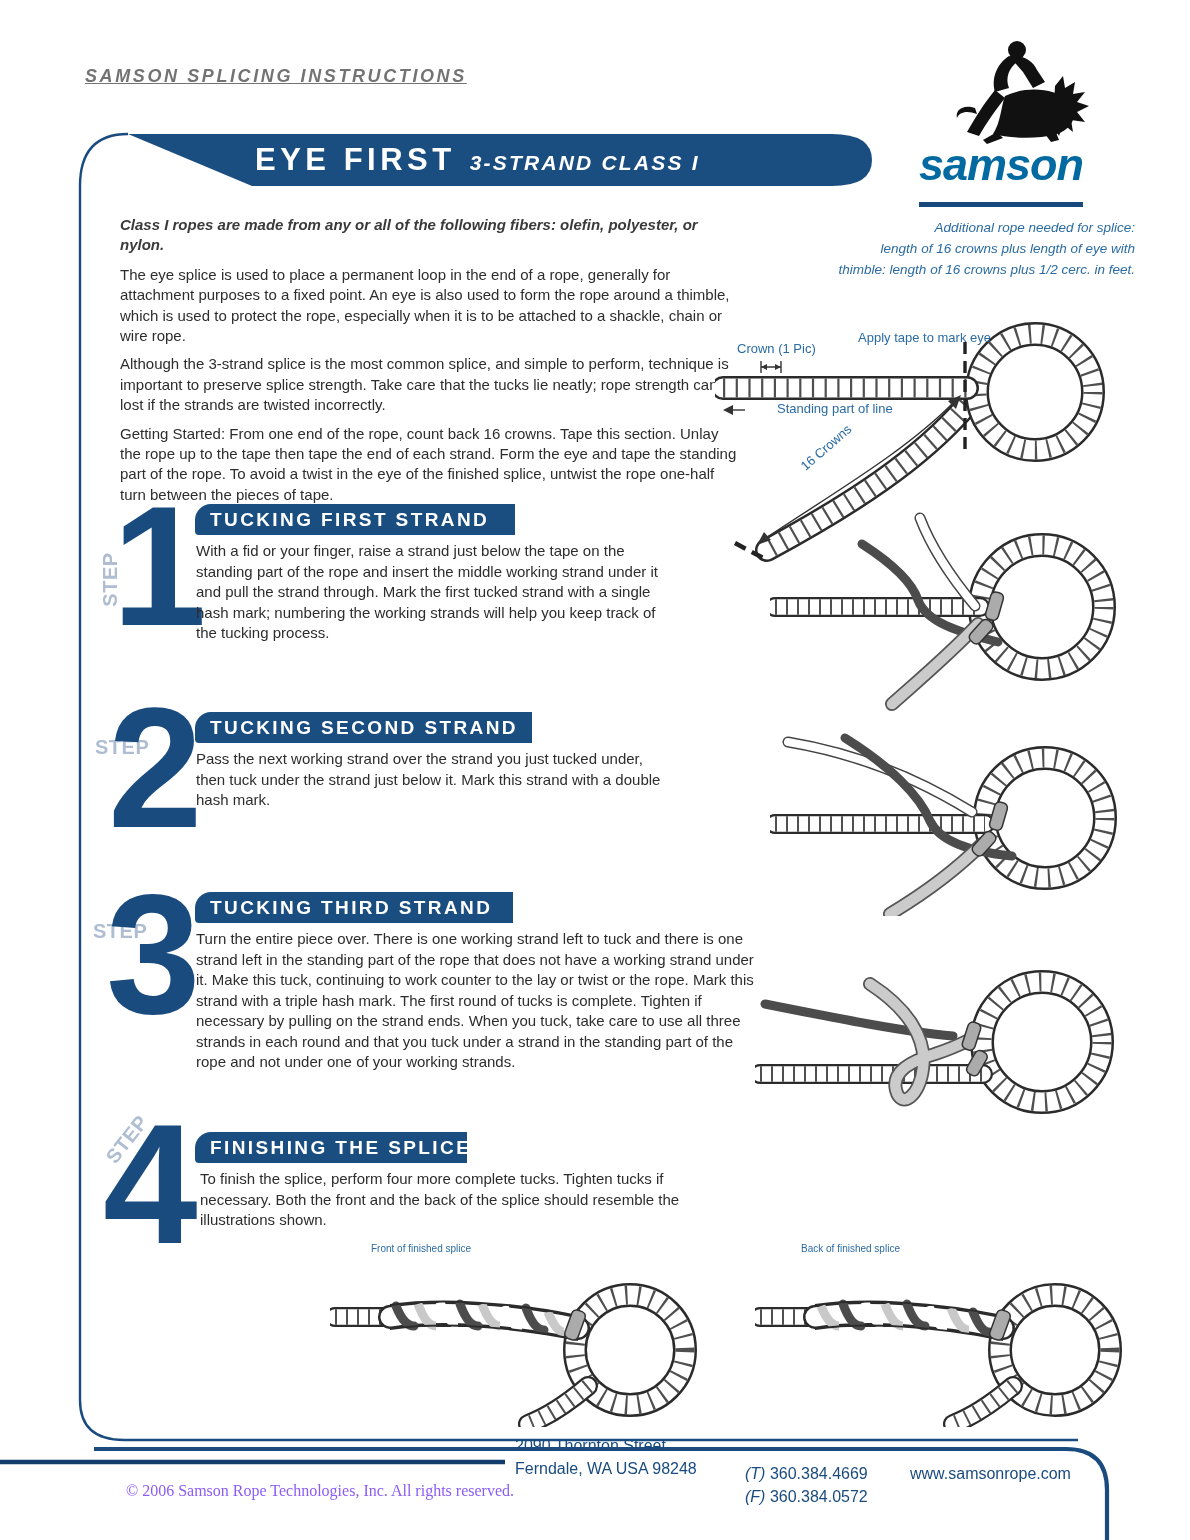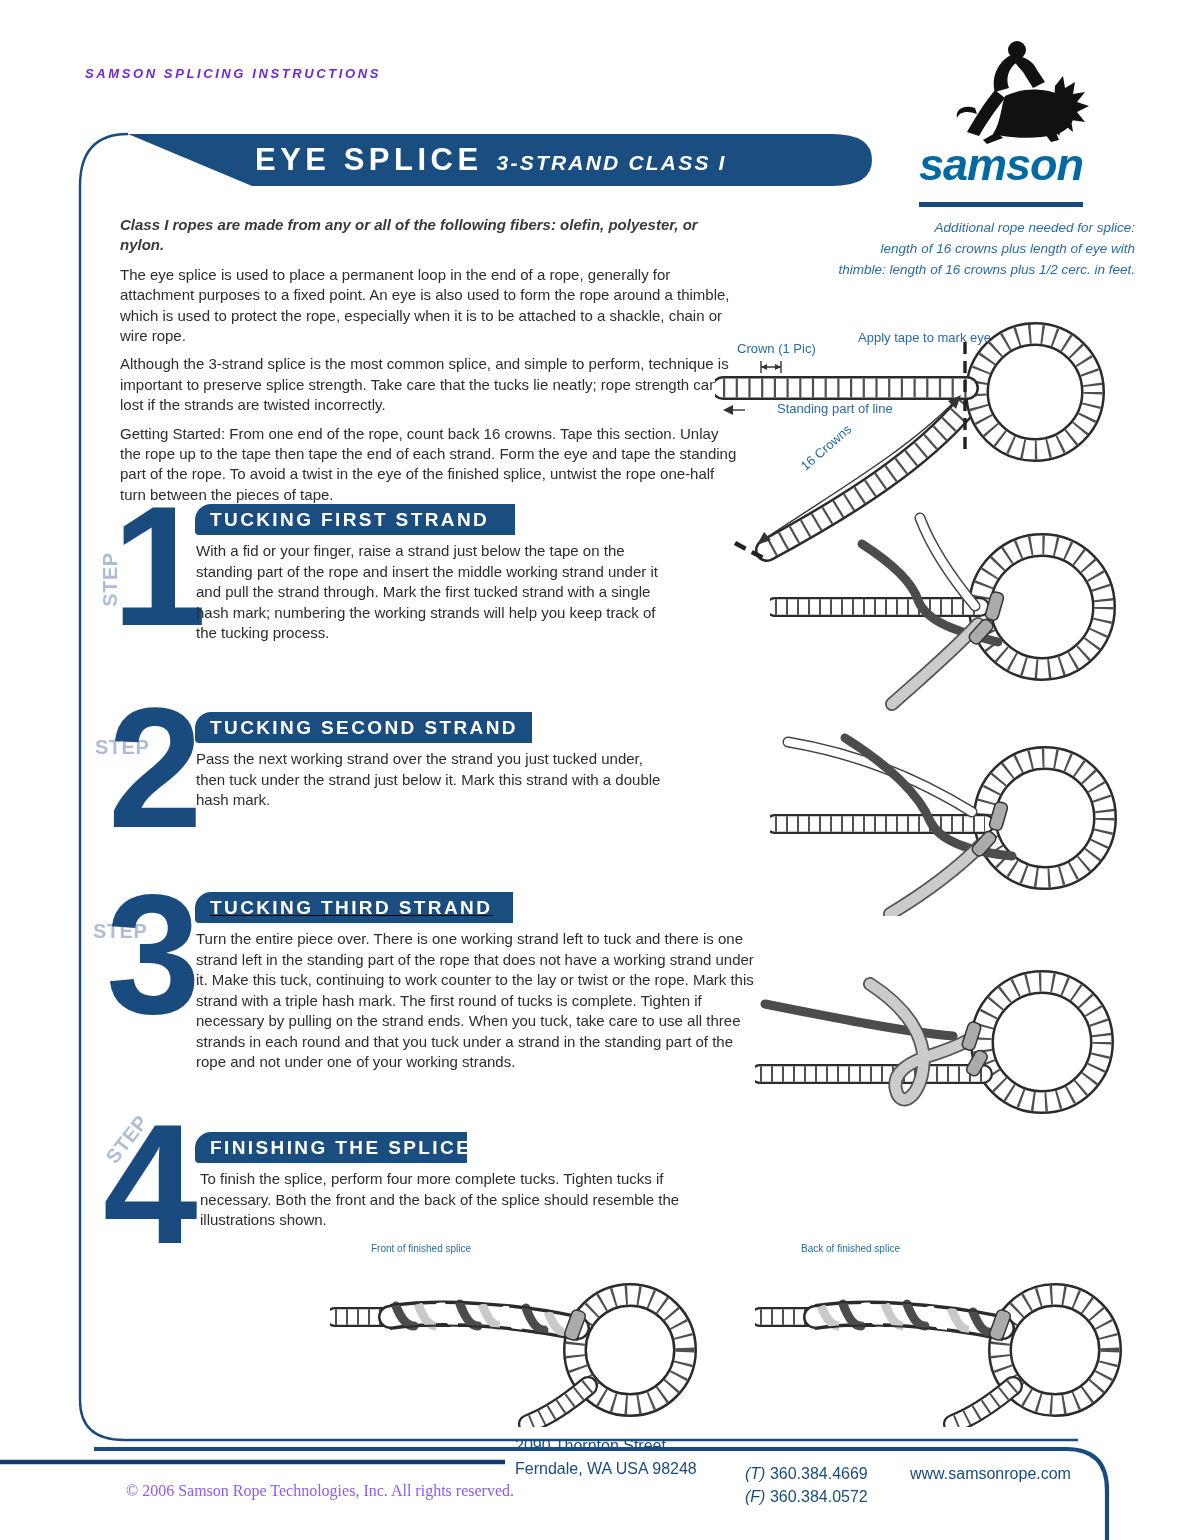--- a/index.html
+++ b/index.html
@@ -1,21 +1,21 @@
 <!DOCTYPE html>
 <html><head>
 <meta charset="utf-8">
 <style>
   * { margin:0; padding:0; box-sizing:border-box; }
   body { background:#ffffff; font-family:"Liberation Sans", sans-serif; }
   .page { position:relative; width:1190px; height:1540px; background:#fff; overflow:hidden; }
   .abs { position:absolute; }
 
-  .eyebrow { font-size:13px; font-weight:bold; font-style:italic; letter-spacing:2.6px;
-             color:#6d28d9; }
+  .eyebrow { font-size:18px; font-weight:bold; font-style:italic; letter-spacing:2.6px;
+             color:#737373;text-decoration:underline; }
 
   .banner-text { color:#fff; white-space:nowrap; }
   .banner-title { font-size:31px; font-weight:bold; letter-spacing:4.5px; }
   .banner-sub { font-size:21px; font-weight:bold; font-style:italic; letter-spacing:2.2px; margin-left:14px; }
 
   .intro { width:620px; color:#2d2d2d; font-size:15px; line-height:1.36; }
   .intro p { margin-bottom:8px; }
   .intro .lead { font-style:italic; color:#3a3a3a; margin-bottom:9px;font-weight:bold; }
 
   .side-note { width:330px; text-align:right; font-size:13.5px; font-style:italic;
@@ -67,21 +67,21 @@
     <path d="M94,1449 L1066,1449 Q1107,1449 1107,1490 L1107,1540" stroke="#1a4b7f" stroke-width="4.2" fill="none"></path>
     <path d="M0,1462 L505,1462" stroke="#123c6b" stroke-width="4.6" fill="none"></path>
   </svg>
 
   <div class="abs eyebrow" style="left:85px;top:66px;">SAMSON SPLICING INSTRUCTIONS</div>
 
   <svg class="abs" style="left:118px;top:134px" width="756" height="52">
     <path d="M10,0 H714 Q754,0 754,26 Q754,52 714,52 H134 Z" fill="#1a4e81"></path>
   </svg>
   <div class="abs banner-text" style="left:255px;top:142px;">
-    <span class="banner-title">EYE SPLICE</span><span class="banner-sub">3-STRAND CLASS I</span>
+    <span class="banner-title">EYE FIRST</span><span class="banner-sub">3-STRAND CLASS I</span>
   </div>
 
   <div class="abs" style="left:905px;top:38px;width:215px;height:150px;">
     <svg width="215" height="108" viewBox="0 0 215 108">
       <g fill="#111">
 
         <circle cx="112" cy="12" r="9"></circle>
         <path d="M104,18 C92,26 86,40 90,54 L104,50 C100,40 104,30 112,24 Z"></path>
         <path d="M104,18 C116,16 128,22 132,32 L140,44 L128,50 L118,34 Z"></path>
         <path d="M90,52 C80,64 70,80 62,94 L74,98 C82,84 92,70 100,60 Z"></path>
@@ -211,21 +211,21 @@
     <g>
       <path class="sGrayO" d="M212,118 C182,148 150,170 120,188"></path>
       <path class="sGray" d="M212,118 C182,148 150,170 120,188"></path>
     </g>
     <rect class="tape" x="222" y="76" width="13" height="28" rx="5" transform="rotate(16 228 90)"></rect>
     <rect class="tape" x="208" y="104" width="13" height="27" rx="5" transform="rotate(42 214 117)"></rect>
   </svg>
 
   <div class="abs step-word" style="left:93px;top:920px;">STEP</div>
   <div class="abs step-num" style="left:106px;top:888px;">3</div>
-  <div class="abs step-bar" style="left:195px;top:892px;width:318px;text-decoration:underline;">
+  <div class="abs step-bar" style="left:195px;top:892px;width:318px;">
     <span>TUCKING THIRD STRAND</span>
   </div>
   <div class="abs step-body" style="left:196px;top:929px;width:558px;">Turn the entire piece over. There is one working strand left to tuck and there is one strand left in the standing part of the rope that does not have a working strand under it. Make this tuck, continuing to work counter to the lay or twist or the rope. Mark this strand with a triple hash mark. The first round of tucks is complete. Tighten if necessary by pulling on the strand ends. When you tuck, take care to use all three strands in each round and that you tuck under a strand in the standing part of the rope and not under one of your working strands.</div>
 
   <svg class="abs" style="left:755px;top:962px" width="385" height="180" viewBox="0 0 385 180">
     <g>
       <circle class="rL1" cx="287" cy="80" r="60"></circle>
       <circle class="rL2" cx="287" cy="80" r="60"></circle>
       <circle class="rL3" cx="287" cy="80" r="60"></circle>
     </g>

